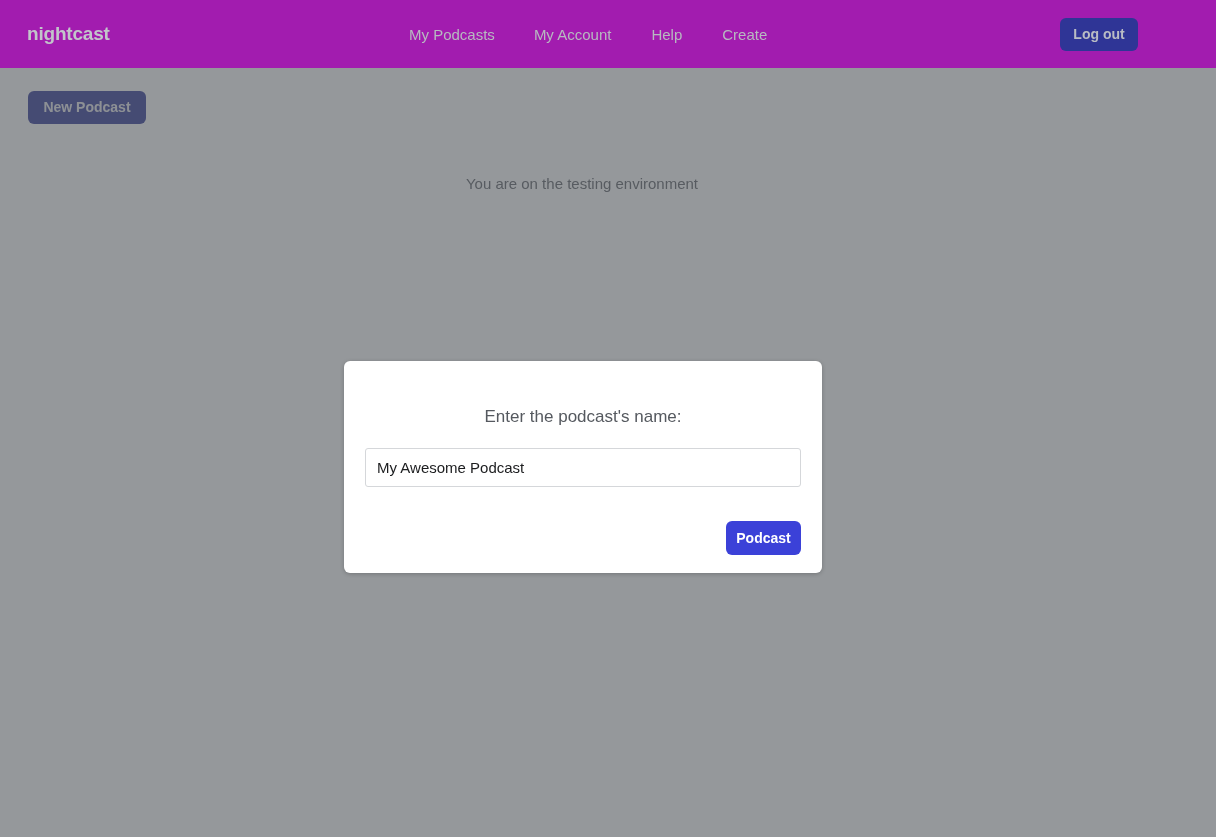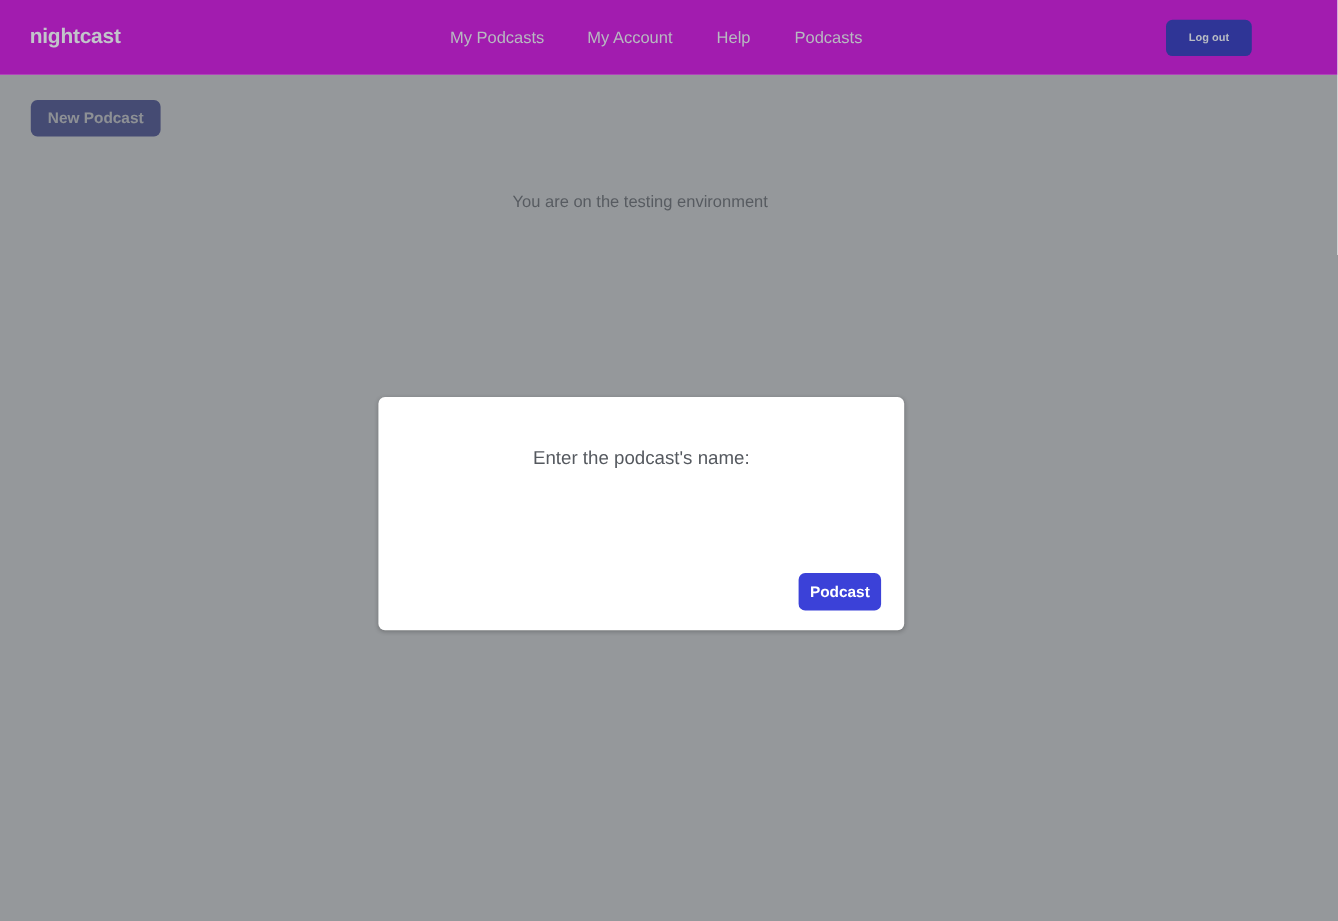--- a/index.html
+++ b/index.html
@@ -59,21 +59,21 @@
   .logout-btn {
     position: absolute;
     left: 1060px;
     top: 18px;
     width: 78px;
     height: 33px;
     background: #2f3596;
     border: none;
     border-radius: 6px;
     color: #b9bcc4;
-    font-size: 10px;
+    font-size: 14px;
     font-weight: bold;
     font-family: "Liberation Sans", sans-serif;
     cursor: pointer;
     line-height: 33px;
     text-align: center;
     padding: 0;
   }
 
   
   .page-body {
@@ -186,27 +186,28 @@
 
   <div class="page-body">
     <button class="new-podcast-btn">New Podcast</button>
     <div class="env-notice">You are on the testing environment</div>
   </div>
 
   <div class="overlay"></div>
 
   <div class="modal">
     <div class="modal-title">Enter the podcast's name:</div>
+    <input class="modal-input" type="text" value="My Awesome Podcast" style="">
   </div>
   <button class="create-btn">Podcast</button>
 
   <div class="header">
     <div class="brand">nightcast</div>
     <div class="nav">
       <a class="nav-link n0" href="#">My Podcasts</a>
       <a class="nav-link n1" href="#">My Account</a>
       <a class="nav-link n2" href="#">Help</a>
-      <a class="nav-link n3" href="#">Podcasts</a>
+      <a class="nav-link n3" href="#">Create</a>
     </div>
     <button class="logout-btn">Log out</button>
   </div>
 
 </div>
 
 </body></html>

